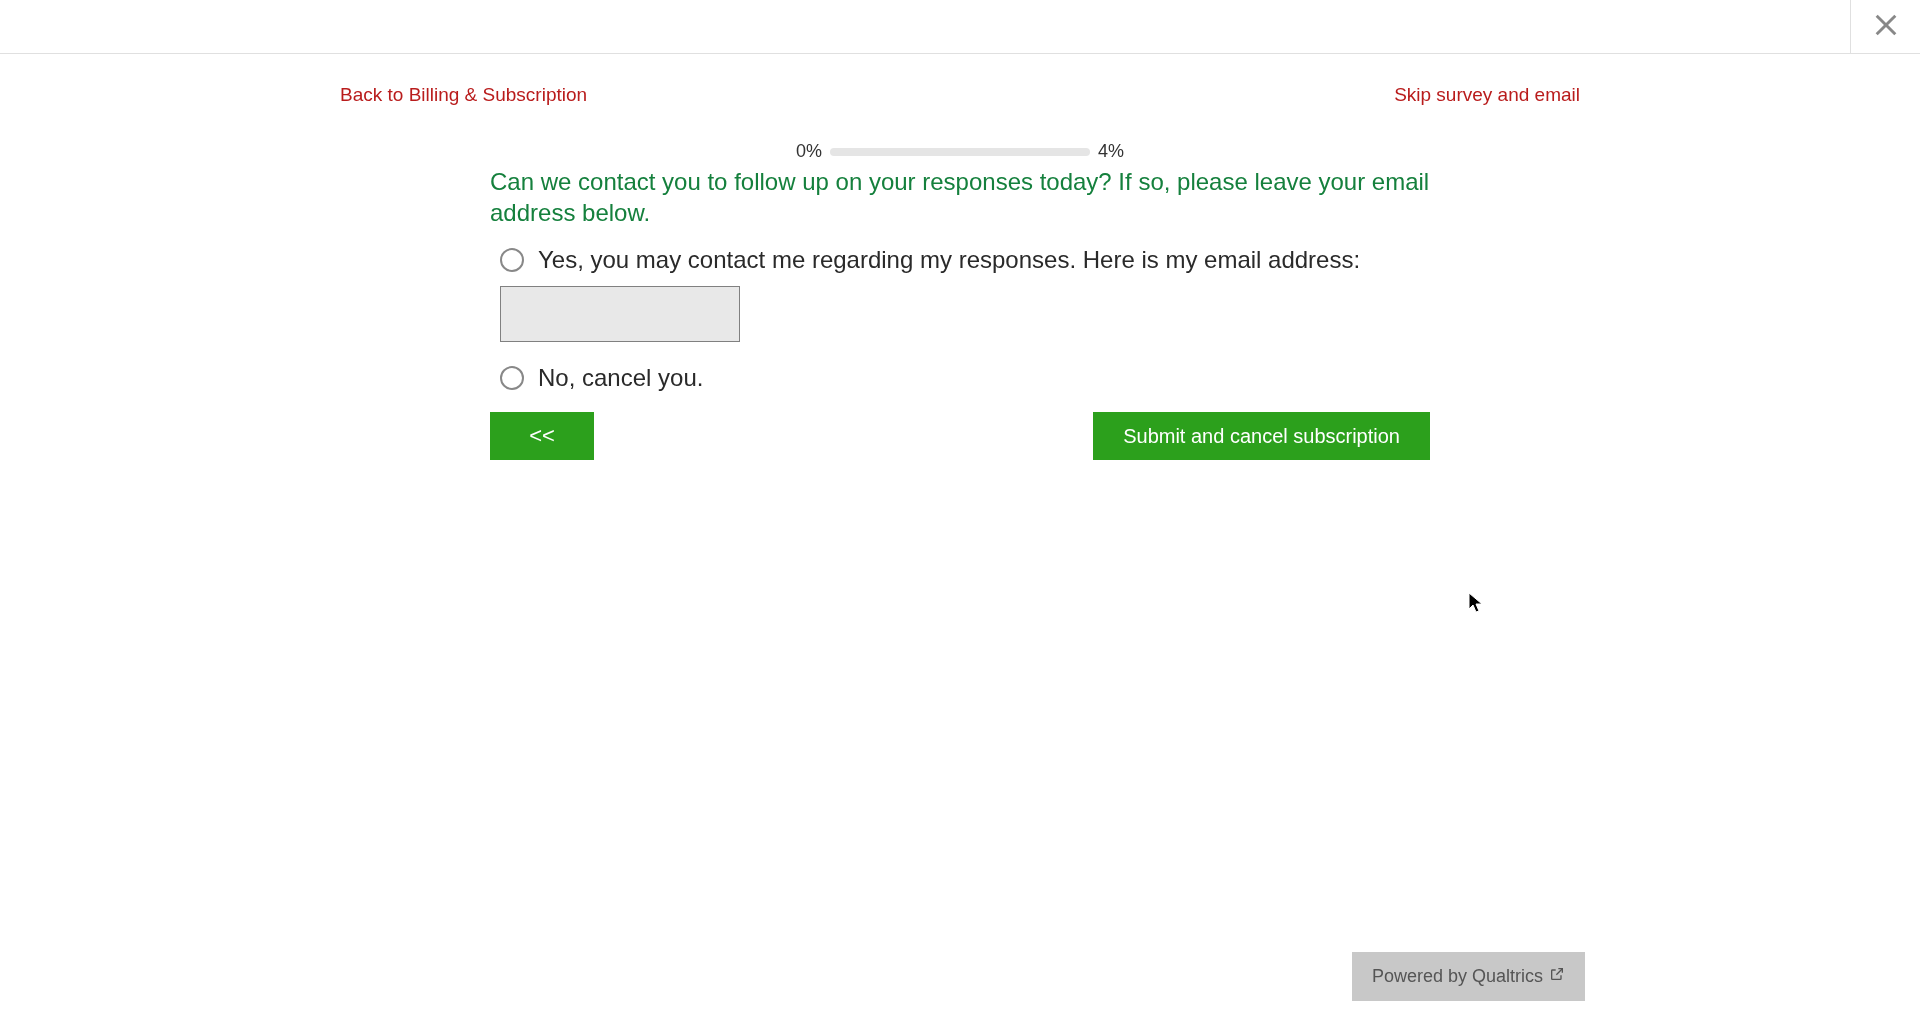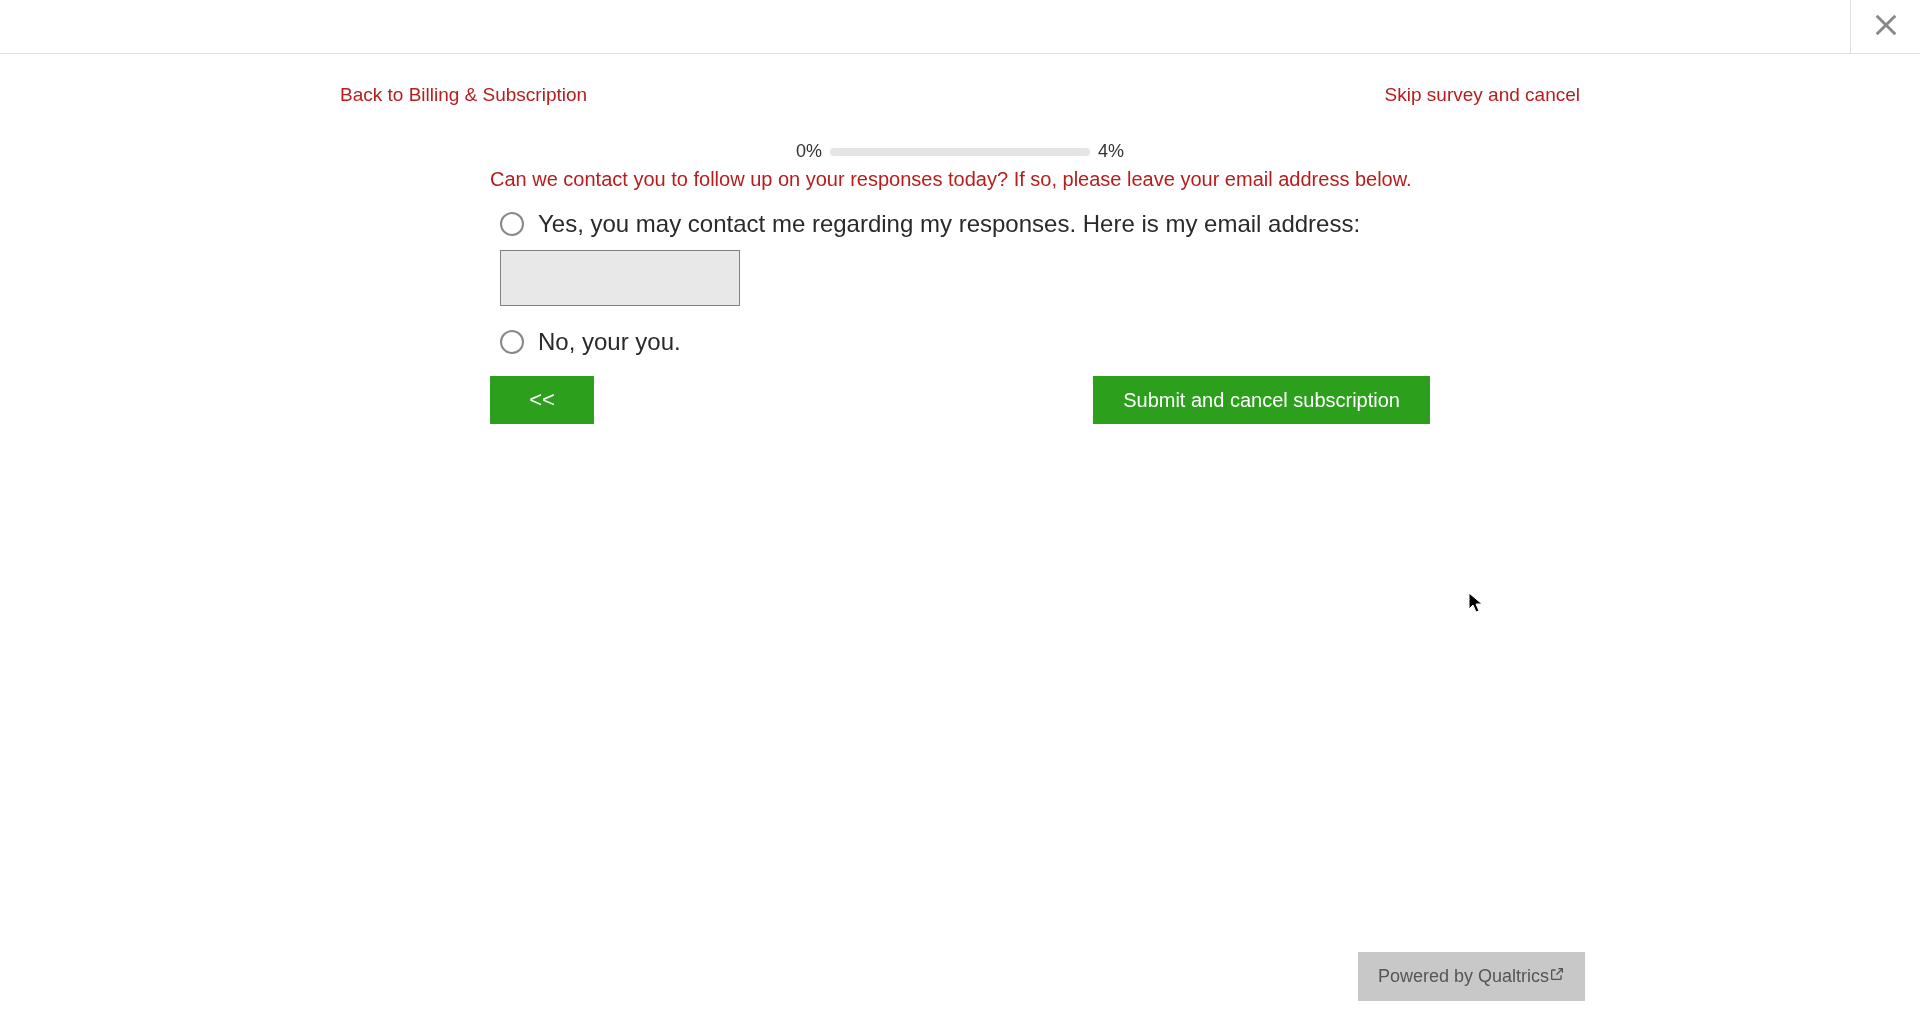--- a/index.html
+++ b/index.html
@@ -79,22 +79,22 @@
       border-radius: 4px;
       overflow: hidden;
       display: inline-block;
     }
     .progress-fill {
       height: 100%;
       background: #2ca01c;
       width: 80%;
     }
     .question {
-      font-size: 20px;
-      color: #b91c1c;
+      font-size: 24px;
+      color: #15803d;
       margin-bottom: 18px;
       line-height: 1.3;
     }
     .options {
       padding-left: 10px;
     }
     .option-row {
       display: flex;
       align-items: center;
       gap: 14px;
@@ -147,20 +147,21 @@
     .powered-by {
       position: absolute;
       right: 335px;
       top: 952px;
       background: #c8c8c8;
       color: #555555;
       font-size: 18px;
       padding: 14px 20px;
       display: inline-flex;
       align-items: center;
+      gap: 6px;
     }
     .external-icon svg {
       width: 16px;
       height: 16px;
       stroke: #555555;
       fill: none;
       stroke-width: 2;
     }
     .cursor {
       position: absolute;
@@ -183,21 +184,21 @@
           <line x1="4" y1="4" x2="20" y2="20"></line>
           <line x1="20" y1="4" x2="4" y2="20"></line>
         </svg>
     </span>
   </div>
 </div>
 
 <div class="content">
   <div class="top-links">
     <a>Back to Billing &amp; Subscription</a>
-    <a>Skip survey and cancel</a>
+    <a>Skip survey and email</a>
   </div>
 
   <div class="survey-body">
     <div class="progress-row">
       <span>0%</span>
       <span class="progress-track">
         <span class="progress-fill" style="width: 80%;"></span>
       </span>
       <span>4%</span>
     </div>
@@ -207,21 +208,21 @@
     <div class="options">
       <div class="option-row">
         <span class="radio"></span>
         <span class="option-label">Yes, you may contact me regarding my responses. Here is my email address:</span>
       </div>
 
       <input type="text" class="email-input" value="" style="">
 
       <div class="option-row">
         <span class="radio"></span>
-        <span class="option-label">No, your you.</span>
+        <span class="option-label">No, cancel you.</span>
       </div>
     </div>
 
     <div class="button-row">
       <button class="btn btn-back">&lt;&lt;</button>
       <button class="btn btn-submit">Submit and cancel subscription</button>
     </div>
   </div>
 </div>
 

